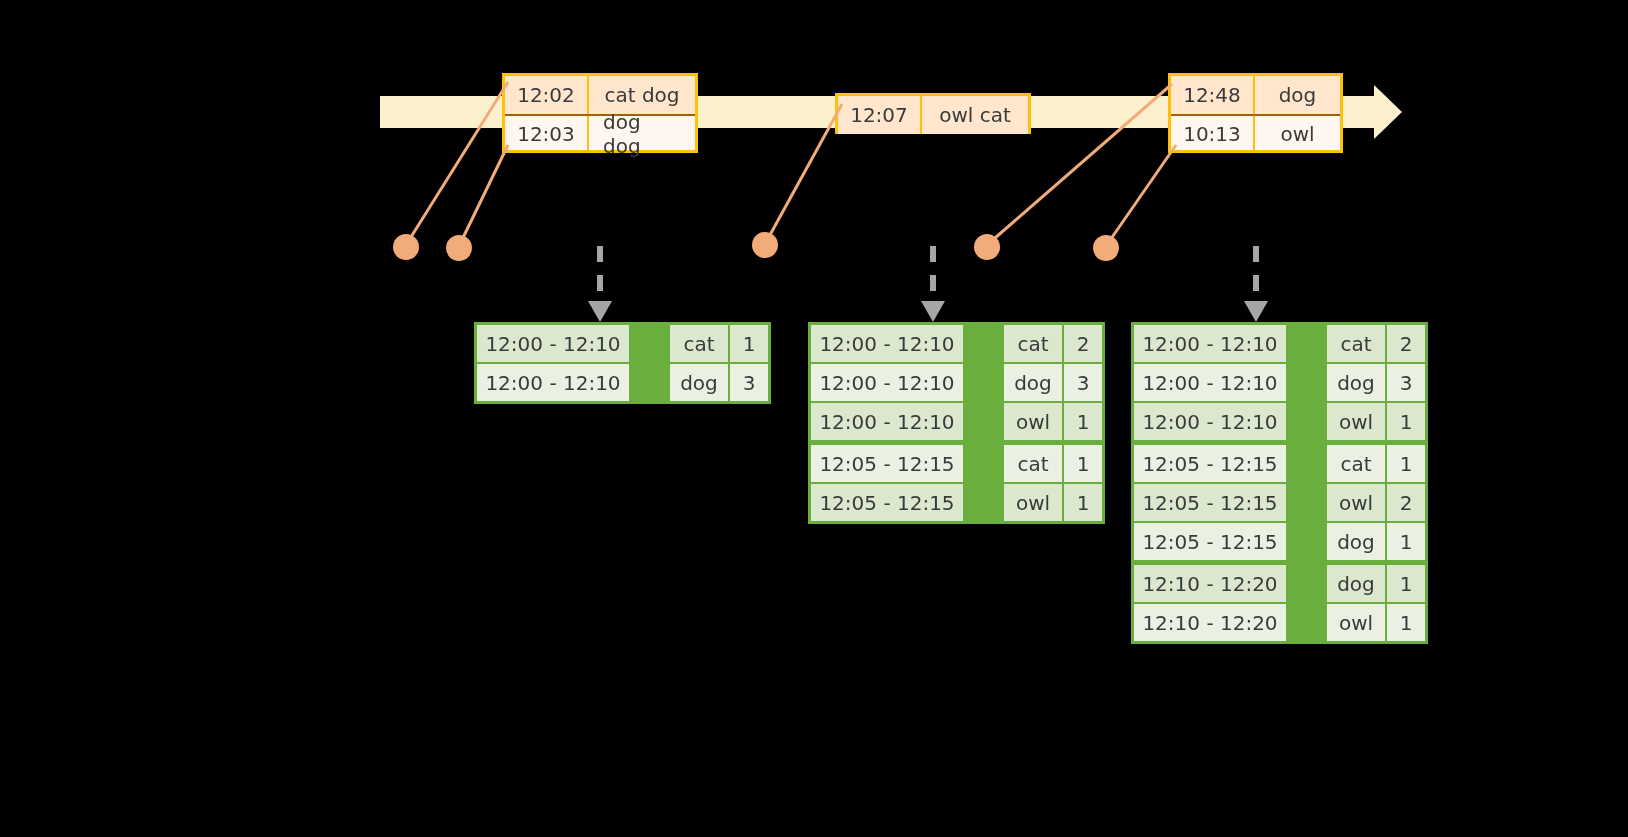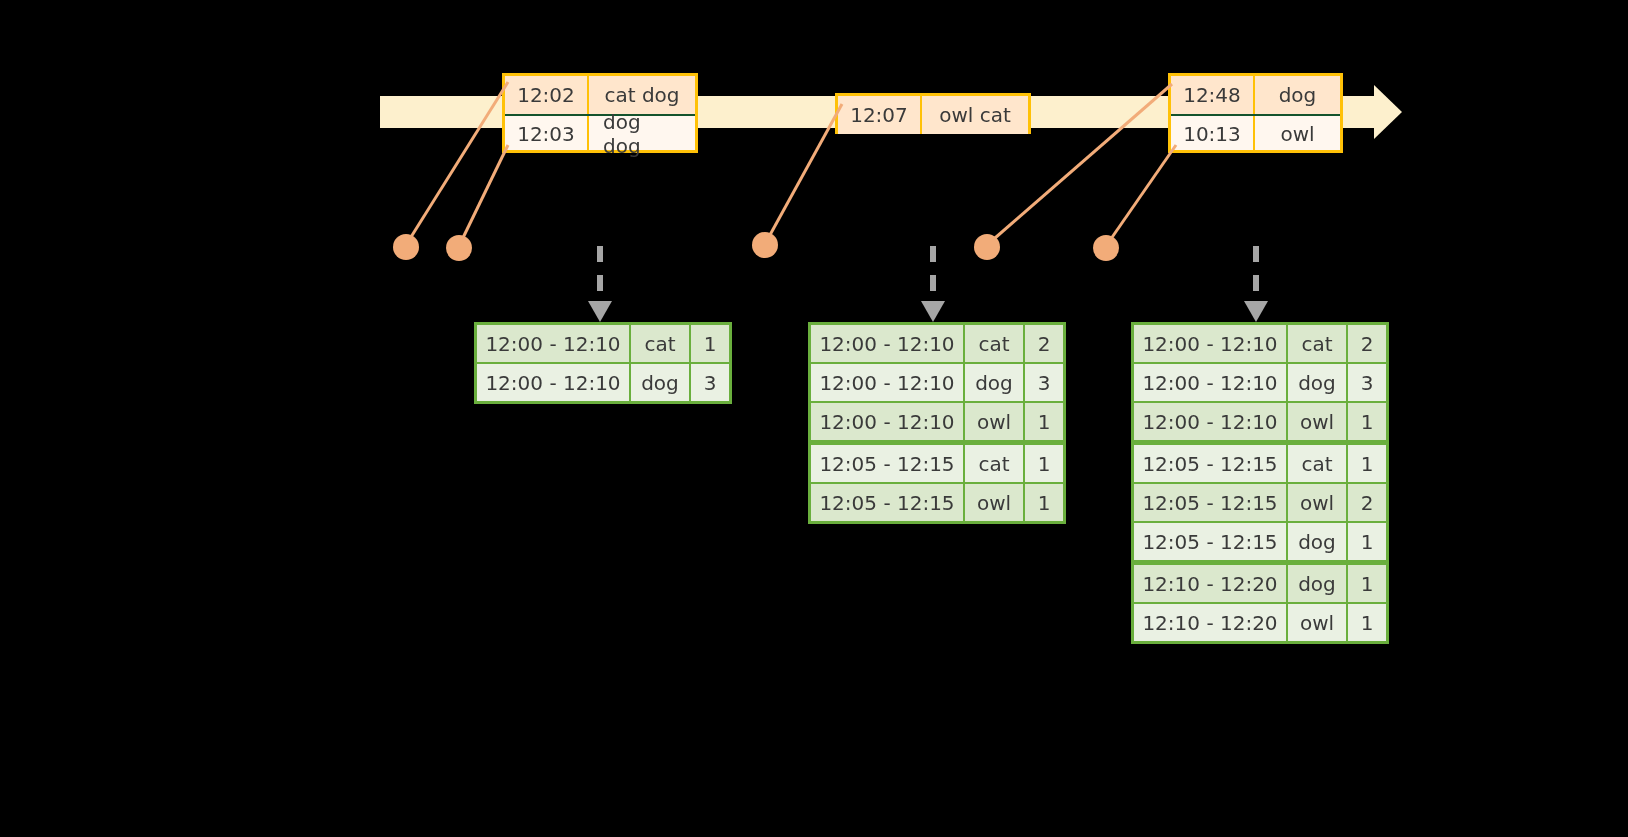--- a/index.html
+++ b/index.html
@@ -23,21 +23,21 @@
   }
   
   .event-box{
     position:absolute;border:3px solid #ffc107;background:#fff7ef;
     box-sizing:border-box;
   }
   .event-row{
     display:flex;height:38px;box-sizing:border-box;
   }
   .event-row.alt{background:#ffe6cc;}
-  .event-row + .event-row{border-top:2px solid #14532d;}
+  .event-row + .event-row{border-top:2px solid #a16207;}
   .ev-time{
     width:84px;display:flex;align-items:center;justify-content:center;
     font-size:20px;border-right:2px solid #ffc107;box-sizing:border-box;
   }
   .ev-words{
     flex:1;display:flex;align-items:center;justify-content:center;
     font-size:20px;box-sizing:border-box;padding:0 14px;
   }
 
   
@@ -48,21 +48,21 @@
   .rt-row{display:flex;height:37px;box-sizing:border-box;}
   .rt-row + .rt-row{margin-top:2px;}
   .rt-row.sep{margin-top:5px;}
   .rt-cell{
     display:flex;align-items:center;justify-content:center;
     font-size:20px;box-sizing:border-box;
   }
   .rt-row.shade .rt-cell{background:#dbe8cd;}
   .rt-row.light .rt-cell{background:#eaf1e3;}
   .rt-win{width:152px;margin-right:2px;}
-  .rt-key{width:58px;margin-right:2px;}
+  .rt-key{width:58px;margin-right:2px;margin-left:39px;}
   .rt-val{width:38px;}
 
   
 </style>
 </head>
 <body>
 
 <div id="stage">
 
   <div class="timeline-bar" style="left:380px;top:84px;width:994px;height:32px;"></div>

